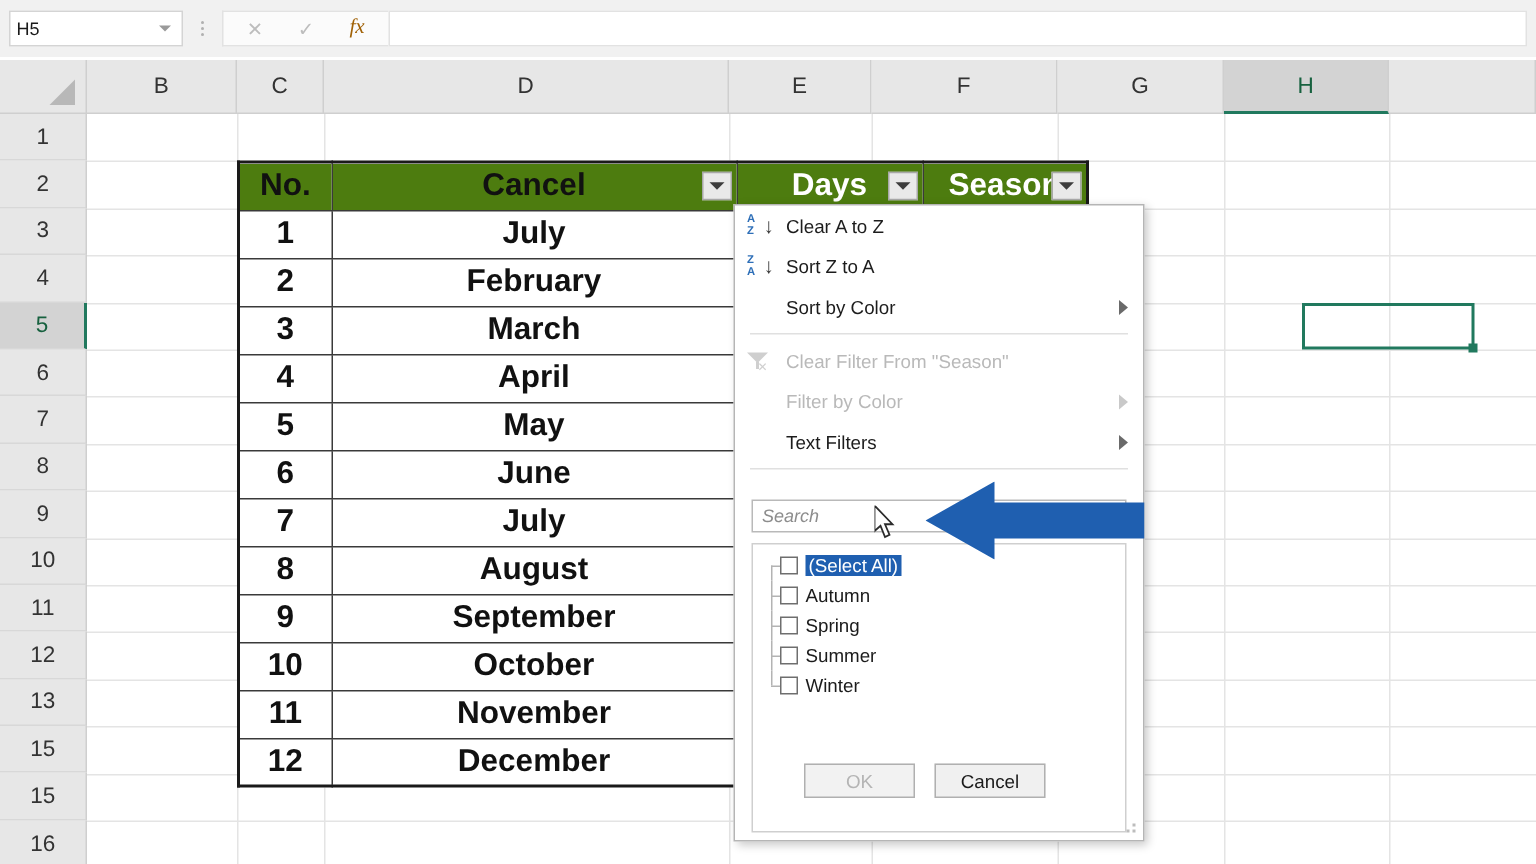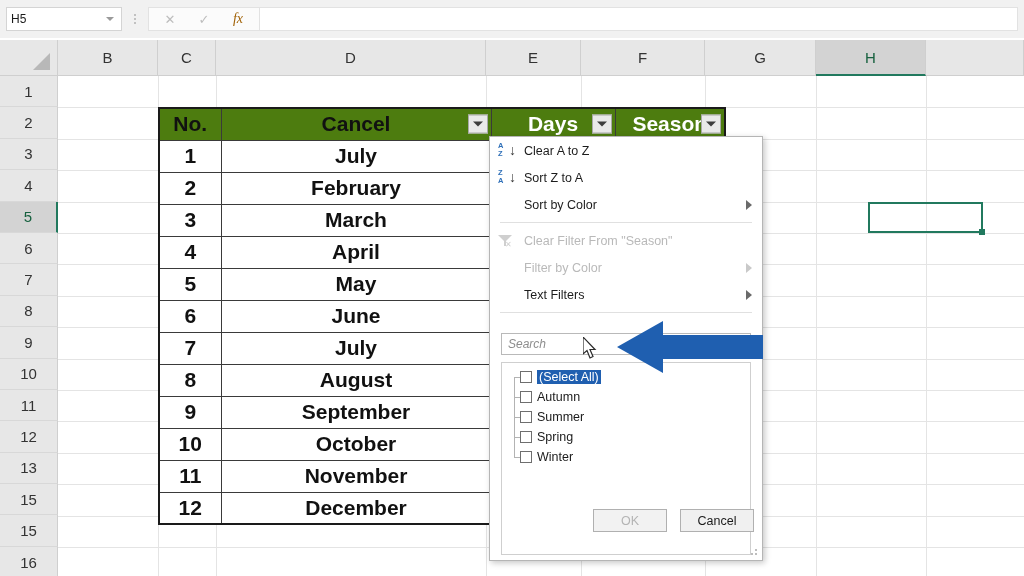--- a/index.html
+++ b/index.html
@@ -159,21 +159,21 @@
   .litem { height: 20px; display: flex; align-items: center; padding-left: 8px; font-size: 12.5px; color: #1b1b1b; }
   .litem .tree { width: 10px; height: 20px; position: relative; }
   .litem .tree::before { content: ""; position: absolute; left: 4px; top: 10px; width: 6px; height: 1px; background: #b3b3b3; }
   .litem .tree.root::after { content: ""; position: absolute; left: 4px; top: 10px; width: 1px; height: 10px; background: #b3b3b3; }
   .litem .tree.mid::after { content: ""; position: absolute; left: 4px; top: 0; width: 1px; height: 20px; background: #b3b3b3; }
   .litem .tree.last::after { content: ""; position: absolute; left: 4px; top: 0; width: 1px; height: 10px; background: #b3b3b3; }
   .cbx { width: 12px; height: 12px; border: 1px solid #6e6e6e; background: #ffffff; margin-right: 5px; flex: none; }
   .litem .ltxt { white-space: nowrap; text-align: right; }
   .litem.sel .ltxt { background: #1f5fb0; color: #ffffff; padding: 0 2px; }
 
-  .btnrow { position: absolute; left: 0; bottom: 28px; width: 274px; display: flex; justify-content: flex-end; padding-right: 10px; gap: 13px; }
+  .btnrow { position: absolute; left: 0; bottom: 28px; width: 274px; display: flex; justify-content: center; padding-right: 21px; gap: 13px; }
   .dbtn {
     width: 74px; height: 23px; border: 1px solid #b0b0b0; background: #f0f0f0;
     font-size: 12.5px; display: flex; align-items: center; justify-content: center;
     color: #1a1a1a;
   }
   .dbtn.disabled { color: #b4b4b4; background: #f2f2f2; }
   .grip { position: absolute; right: 3px; bottom: 3px; width: 10px; height: 10px; }
   .grip i { position: absolute; width: 2px; height: 2px; background: #bdbdbd; }
 
   
@@ -440,26 +440,26 @@
           <span class="ltxt">(Select All)</span>
         </div>
         <div class="litem">
           <span class="tree mid"></span>
           <span class="cbx"></span>
           <span class="ltxt">Autumn</span>
         </div>
         <div class="litem">
           <span class="tree mid"></span>
           <span class="cbx"></span>
-          <span class="ltxt">Summer</span>
+          <span class="ltxt">Spring</span>
         </div>
         <div class="litem">
           <span class="tree mid"></span>
           <span class="cbx"></span>
-          <span class="ltxt">Spring</span>
+          <span class="ltxt">Summer</span>
         </div>
         <div class="litem">
           <span class="tree last"></span>
           <span class="cbx"></span>
           <span class="ltxt">Winter</span>
         </div>
       </div>
 
     <div class="btnrow">
       <div class="dbtn disabled">OK</div>

